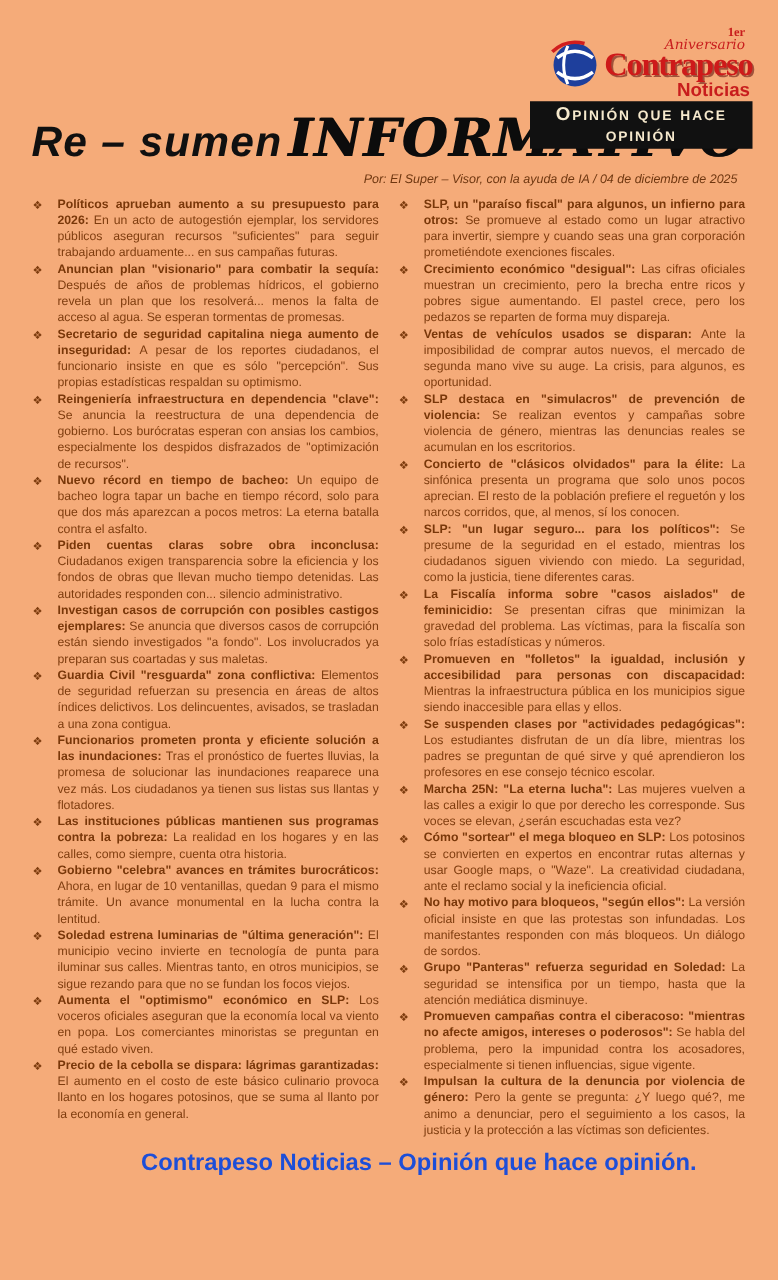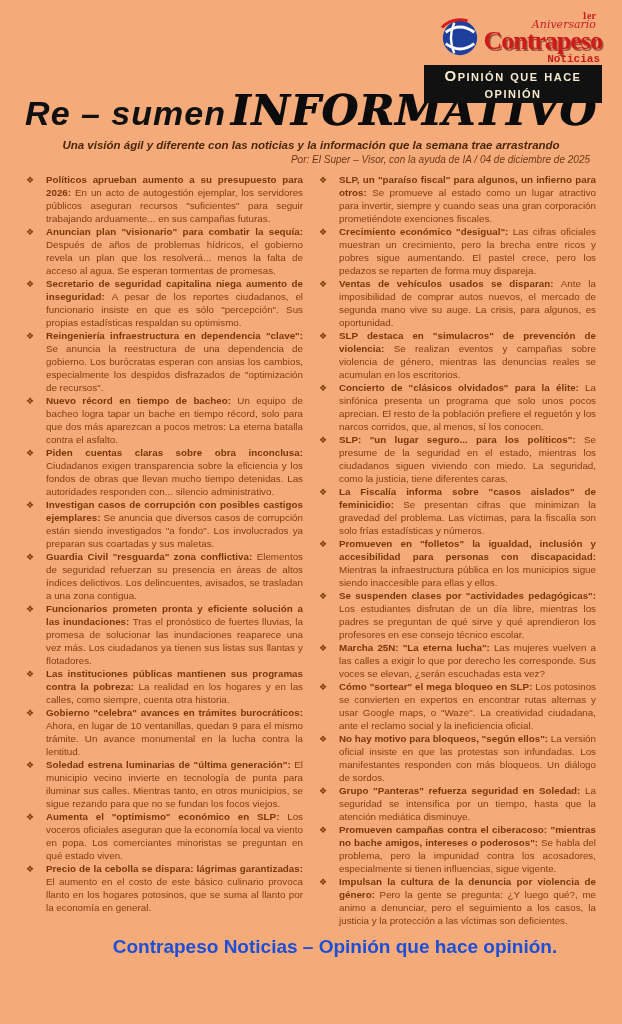--- a/index.html
+++ b/index.html
@@ -3,29 +3,29 @@
 <meta charset="utf-8">
 <style>
   html,body{margin:0;padding:0;}
   body{
     width:622px;height:1024px;overflow:hidden;
     background:#f5ab79;
     font-family:"Liberation Sans",sans-serif;
     position:relative;
   }
   
-  .logo{position:absolute;top:9px;right:20px;width:178px;}
+  .logo{position:absolute;top:20px;right:20px;width:178px;}
   .logo-row{display:flex;align-items:center;justify-content:flex-end;}
   .globe{width:42px;height:42px;flex-shrink:0;margin-right:2px;}
   .logo-textcol{text-align:right;}
   .anniv{line-height:9px;text-align:right;margin-right:6px;}
   .anniv-num{color:#c81d1d;font-weight:bold;font-size:10px;font-family:"Liberation Serif",serif;}
   .anniv-word{color:#c81d1d;font-style:italic;font-weight:normal;font-size:11px;font-family:"DejaVu Serif",serif;display:block;}
   .brand{color:#ce1a1a;font-family:"Liberation Serif",serif;font-weight:bold;font-size:26px;line-height:24px;letter-spacing:-1px;text-shadow:1.5px 1.5px 0 rgba(90,10,10,.55);}
-  .noticias{color:#c81d1d;font-weight:bold;font-size:11px;font-family:Liberation Mono, monospace;margin-right:2px;}
+  .noticias{color:#c81d1d;font-weight:bold;font-size:15px;font-family:Liberation Sans, sans-serif;margin-right:2px;}
   .logo-tagline{background:#111;color:#f6e9cd;font-weight:bold;font-size:15px;letter-spacing:1.5px;text-align:center;padding:2px 3px;margin-top:0;font-variant:small-caps;}
   
   .header{padding-top:86px;text-align:center;}
   .title-line{white-space:nowrap;}
   .title-regular{font-style:italic;font-weight:bold;font-size:34px;color:#101010;font-family:"Liberation Sans",sans-serif;letter-spacing:1px;}
   .title-fancy{font-family:"DejaVu Serif",serif;font-style:italic;font-weight:bold;font-size:42px;color:#0c0c0c;letter-spacing:1px;text-shadow:1px 0 0 #0c0c0c;}
   .banner-wrap{text-align:center;margin-top:2px;}
   .banner{display:inline-block;background:#000;color:#fff;font-weight:bold;font-size:16.5px;padding:1px 7px 2px 7px;}
   .subtitle{text-align:center;font-weight:bold;font-style:italic;font-size:11.5px;color:#4a2507;margin-top:4px;}
   .byline{text-align:right;font-style:italic;font-size:10px;color:#6f3710;padding-right:32px;margin-top:3px;}
@@ -63,21 +63,20 @@
     </div>
   </div>
   <div class="logo-tagline">Opinión que hace opinión</div>
 </div>
 
 <div class="header">
   <div class="title-line">
     <span class="title-regular">Re – sumen</span>
     <span class="title-fancy">INFORMATIVO</span>
   </div>
-  <div class="subtitle">Una visión ágil y diferente con las noticias y la información que la semana trae arrastrando</div>
   <div class="byline">Por: El Super – Visor, con la ayuda de IA / 04 de diciembre de 2025</div>
 </div>
 
 <div class="columns">
   <ul class="col" id="col-left">
       <li>
         <span class="bullet">❖</span>
         <p><strong>Políticos aprueban aumento a su presupuesto para 2026: </strong>En un acto de autogestión ejemplar, los servidores públicos aseguran recursos "suficientes" para seguir trabajando arduamente... en sus campañas futuras.</p>
       </li>
       <li>
@@ -181,21 +180,21 @@
       <li>
         <span class="bullet">❖</span>
         <p><strong>No hay motivo para bloqueos, "según ellos": </strong>La versión oficial insiste en que las protestas son infundadas. Los manifestantes responden con más bloqueos. Un diálogo de sordos.</p>
       </li>
       <li>
         <span class="bullet">❖</span>
         <p><strong>Grupo "Panteras" refuerza seguridad en Soledad: </strong>La seguridad se intensifica por un tiempo, hasta que la atención mediática disminuye.</p>
       </li>
       <li>
         <span class="bullet">❖</span>
-        <p><strong>Promueven campañas contra el ciberacoso: "mientras no bache amigos, intereses o poderosos": </strong>Se habla del problema, pero la impunidad contra los acosadores, especialmente si tienen influencias, sigue vigente.</p>
+        <p><strong>Promueven campañas contra el ciberacoso: "mientras no afecte amigos, intereses o poderosos": </strong>Se habla del problema, pero la impunidad contra los acosadores, especialmente si tienen influencias, sigue vigente.</p>
       </li>
       <li>
         <span class="bullet">❖</span>
         <p><strong>Impulsan la cultura de la denuncia por violencia de género: </strong>Pero la gente se pregunta: ¿Y luego qué?, me animo a denunciar, pero el seguimiento a los casos, la justicia y la protección a las víctimas son deficientes.</p>
       </li>
     </ul>
 </div>
 
 <div class="footer">Contrapeso Noticias – Opinión que hace opinión.</div>
 

